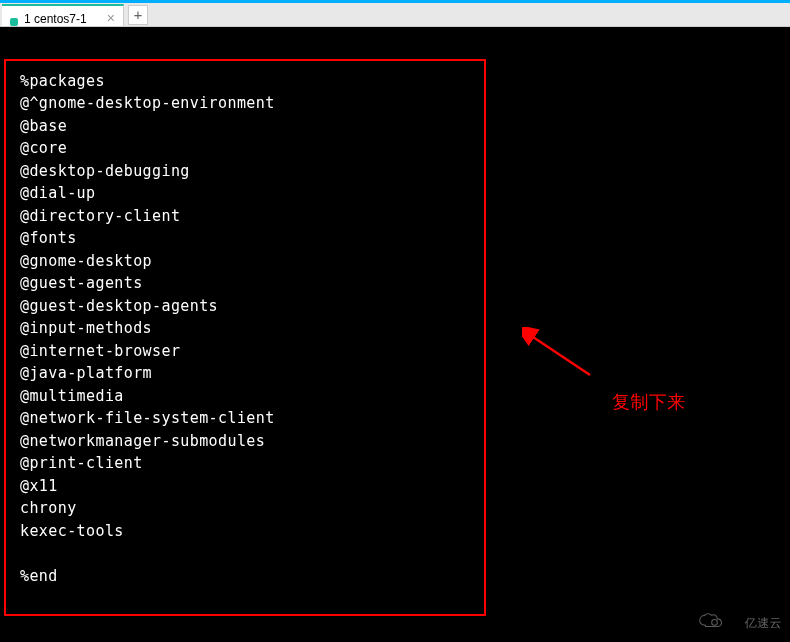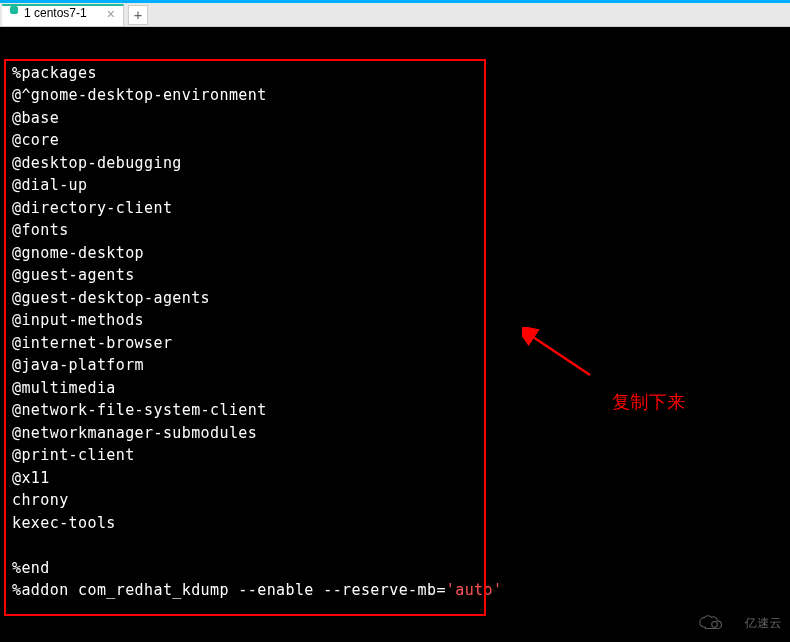--- a/index.html
+++ b/index.html
@@ -25,21 +25,21 @@
       height: 24px;
       display: flex;
       align-items: center;
       border-bottom: 1px solid #ccc;
     }
     .tab {
       background: #ffffff;
       height: 22px;
       padding: 0 8px;
       display: flex;
-      align-items: flex-start;
+      align-items: flex-end;
       font-size: 12px;
       font-family: -apple-system, "Segoe UI", sans-serif;
       border-right: 1px solid #ccc;
       margin-left: 2px;
       border-top: 2px solid #1abc9c;
       gap: 6px;
     }
     .tab-indicator {
       width: 8px;
       height: 8px;
@@ -62,21 +62,21 @@
       justify-content: center;
       margin-left: 4px;
       font-size: 14px;
       color: #666;
       cursor: pointer;
     }
     .terminal {
       background: #000000;
       width: 100%;
       height: calc(100% - 27px);
-      padding: 12px;
+      padding: 20px;
       position: relative;
       color: #ffffff;
       font-size: 15px;
       line-height: 22.5px;
       letter-spacing: 0.4px;
     }
     .highlight-box {
       position: absolute;
       border: 2px solid #ff0000;
       top: 32px;
@@ -108,21 +108,21 @@
       color: #ff0000;
       font-family: "Microsoft YaHei", "SimSun", sans-serif;
       font-size: 18px;
     }
     .watermark {
       position: absolute;
       bottom: 8px;
       right: 8px;
       opacity: 0.45;
       display: flex;
-      align-items: center;
+      align-items: flex-start;
       gap: 20px;
     }
     .watermark-icon {
       width: 28px;
       height: 18px;
     }
     .watermark-text {
       font-family: "Microsoft YaHei", sans-serif;
       font-size: 12px;
       color: #dddddd;
@@ -163,21 +163,20 @@
 @multimedia
 @network-file-system-client
 @networkmanager-submodules
 @print-client
 @x11
 chrony
 kexec-tools
 
 %end
 </div>
-  <div class="terminal-line"><span>%addon com_redhat_kdump --enable --reserve-mb=</span><span class="quoted-auto">'auto'</span></div>
 
   <div class="highlight-box"></div>
 
   <div class="annotation-arrow">
     <svg width="70" height="50" viewBox="0 0 70 50">
       <defs>
         <marker id="arrowhead" markerWidth="10" markerHeight="8" refX="2" refY="4" orient="auto">
           <polygon points="0 0, 10 4, 0 8" fill="#ff0000"></polygon>
         </marker>
       </defs>

